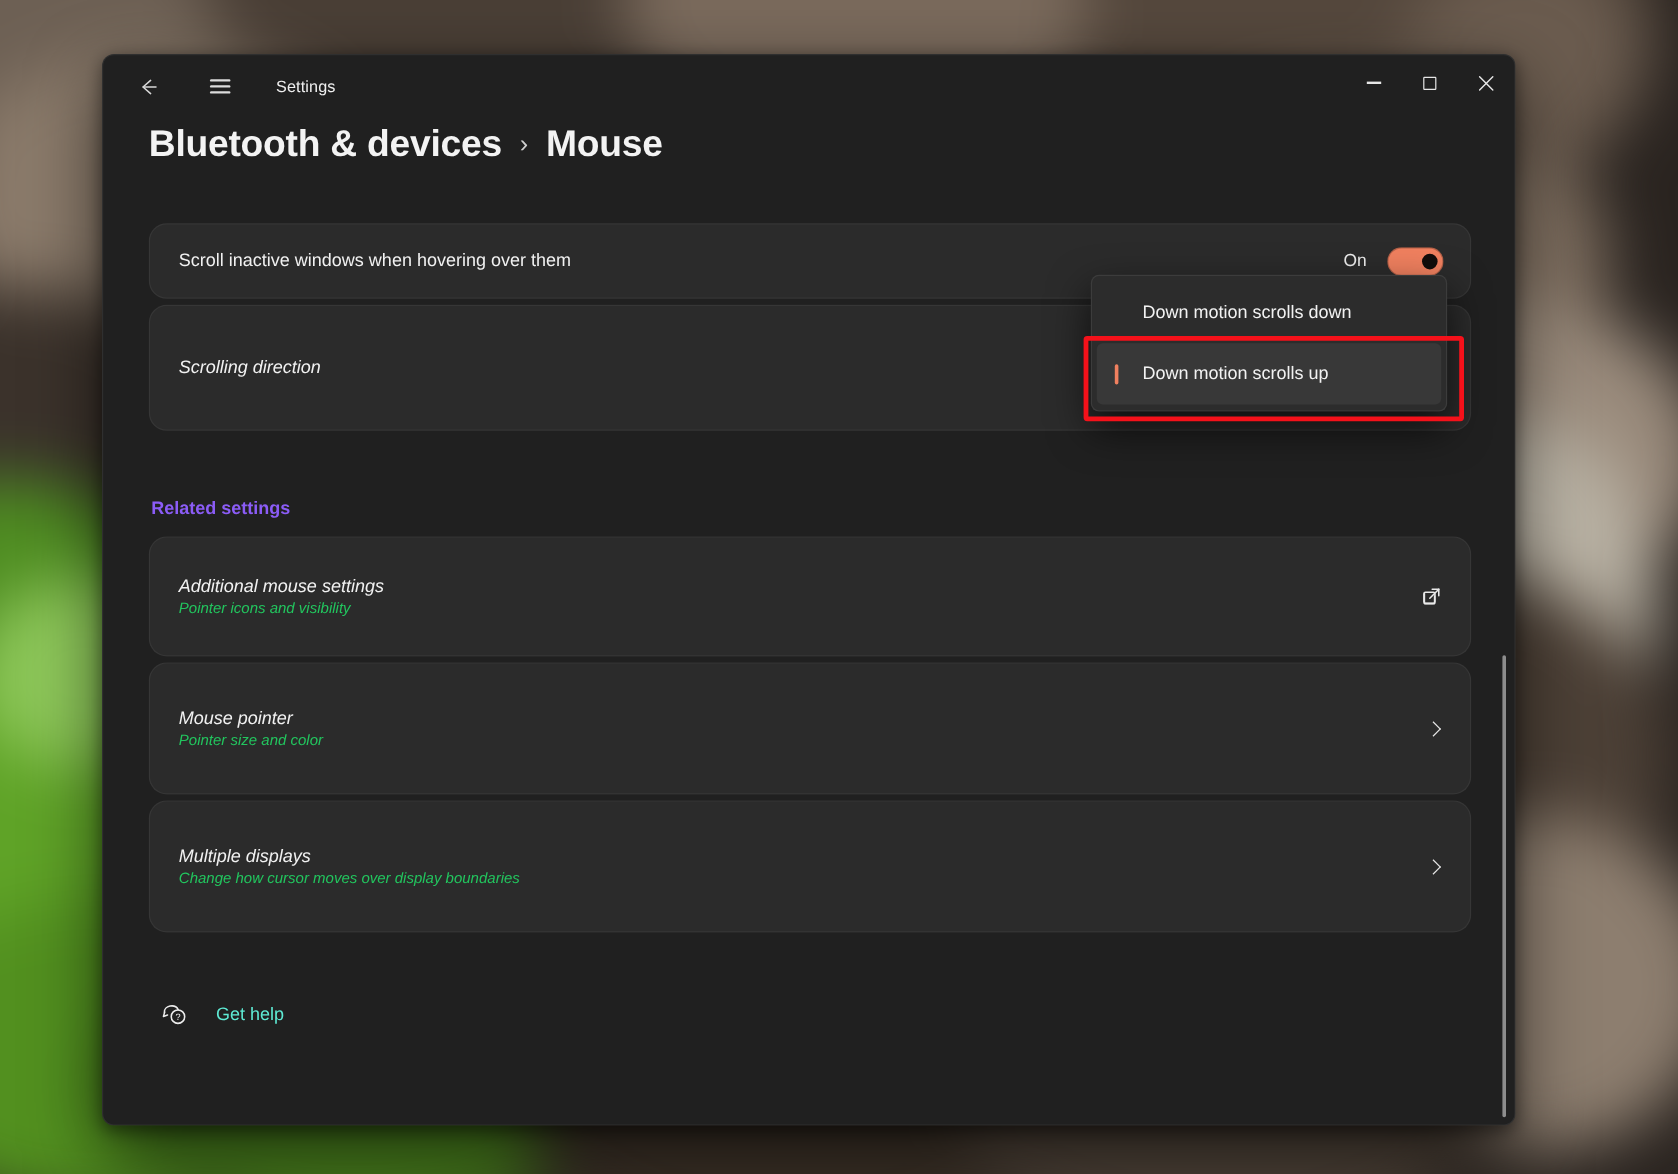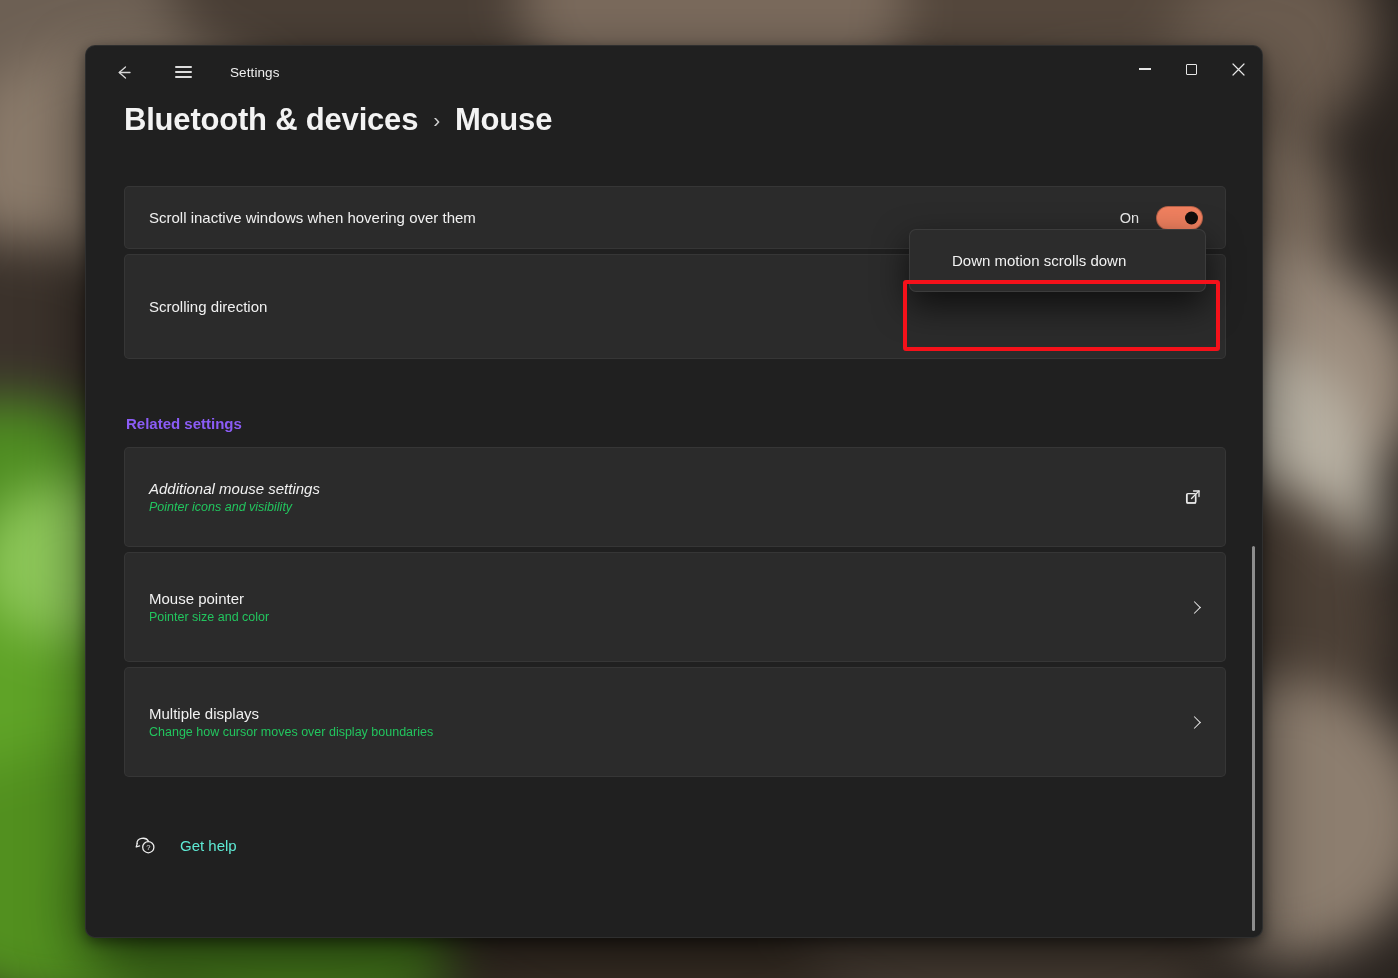--- a/index.html
+++ b/index.html
@@ -80,24 +80,24 @@
   #content{
     position:absolute;
     left:0; right:0;
     top:140px; bottom:0;
     padding:0 36px 0 38px;
   }
 
   .card{
     background:#2b2b2b;
     border:1px solid rgba(255,255,255,0.055);
-    border-radius:5px;
-    position:relative;
-  }
-  .card + .card{ margin-top:5px; }
+    border-radius:15px;
+    position:relative;
+  }
+  .card + .card{ margin-top:5px;font-style:italic; }
 
   .row{
     display:flex; align-items:center;
     padding:0 22px 0 24px;
   }
   .row-title{ font-size:15px; color:#f1f1f1; }
   .row-sub{ font-size:12.5px; color:#22c55e; margin-top:3px; }
   .spacer{ flex:1 1 auto; }
 
   #card-scroll-inactive .row{ height:61px; }
@@ -358,17 +358,21 @@
   </div>
 
   <div id="scrollbar-track">
     <div id="scrollbar-thumb"></div>
   </div>
 
   <div id="dropdown">
     <div class="dd-item">
       <span>Down motion scrolls down</span>
     </div>
+    <div class="dd-item selected">
+      <span class="accent"></span>
+      <span>Down motion scrolls up</span>
+    </div>
   </div>
 
   <div id="annotation"></div>
 
 </div>
 
 </body></html>

